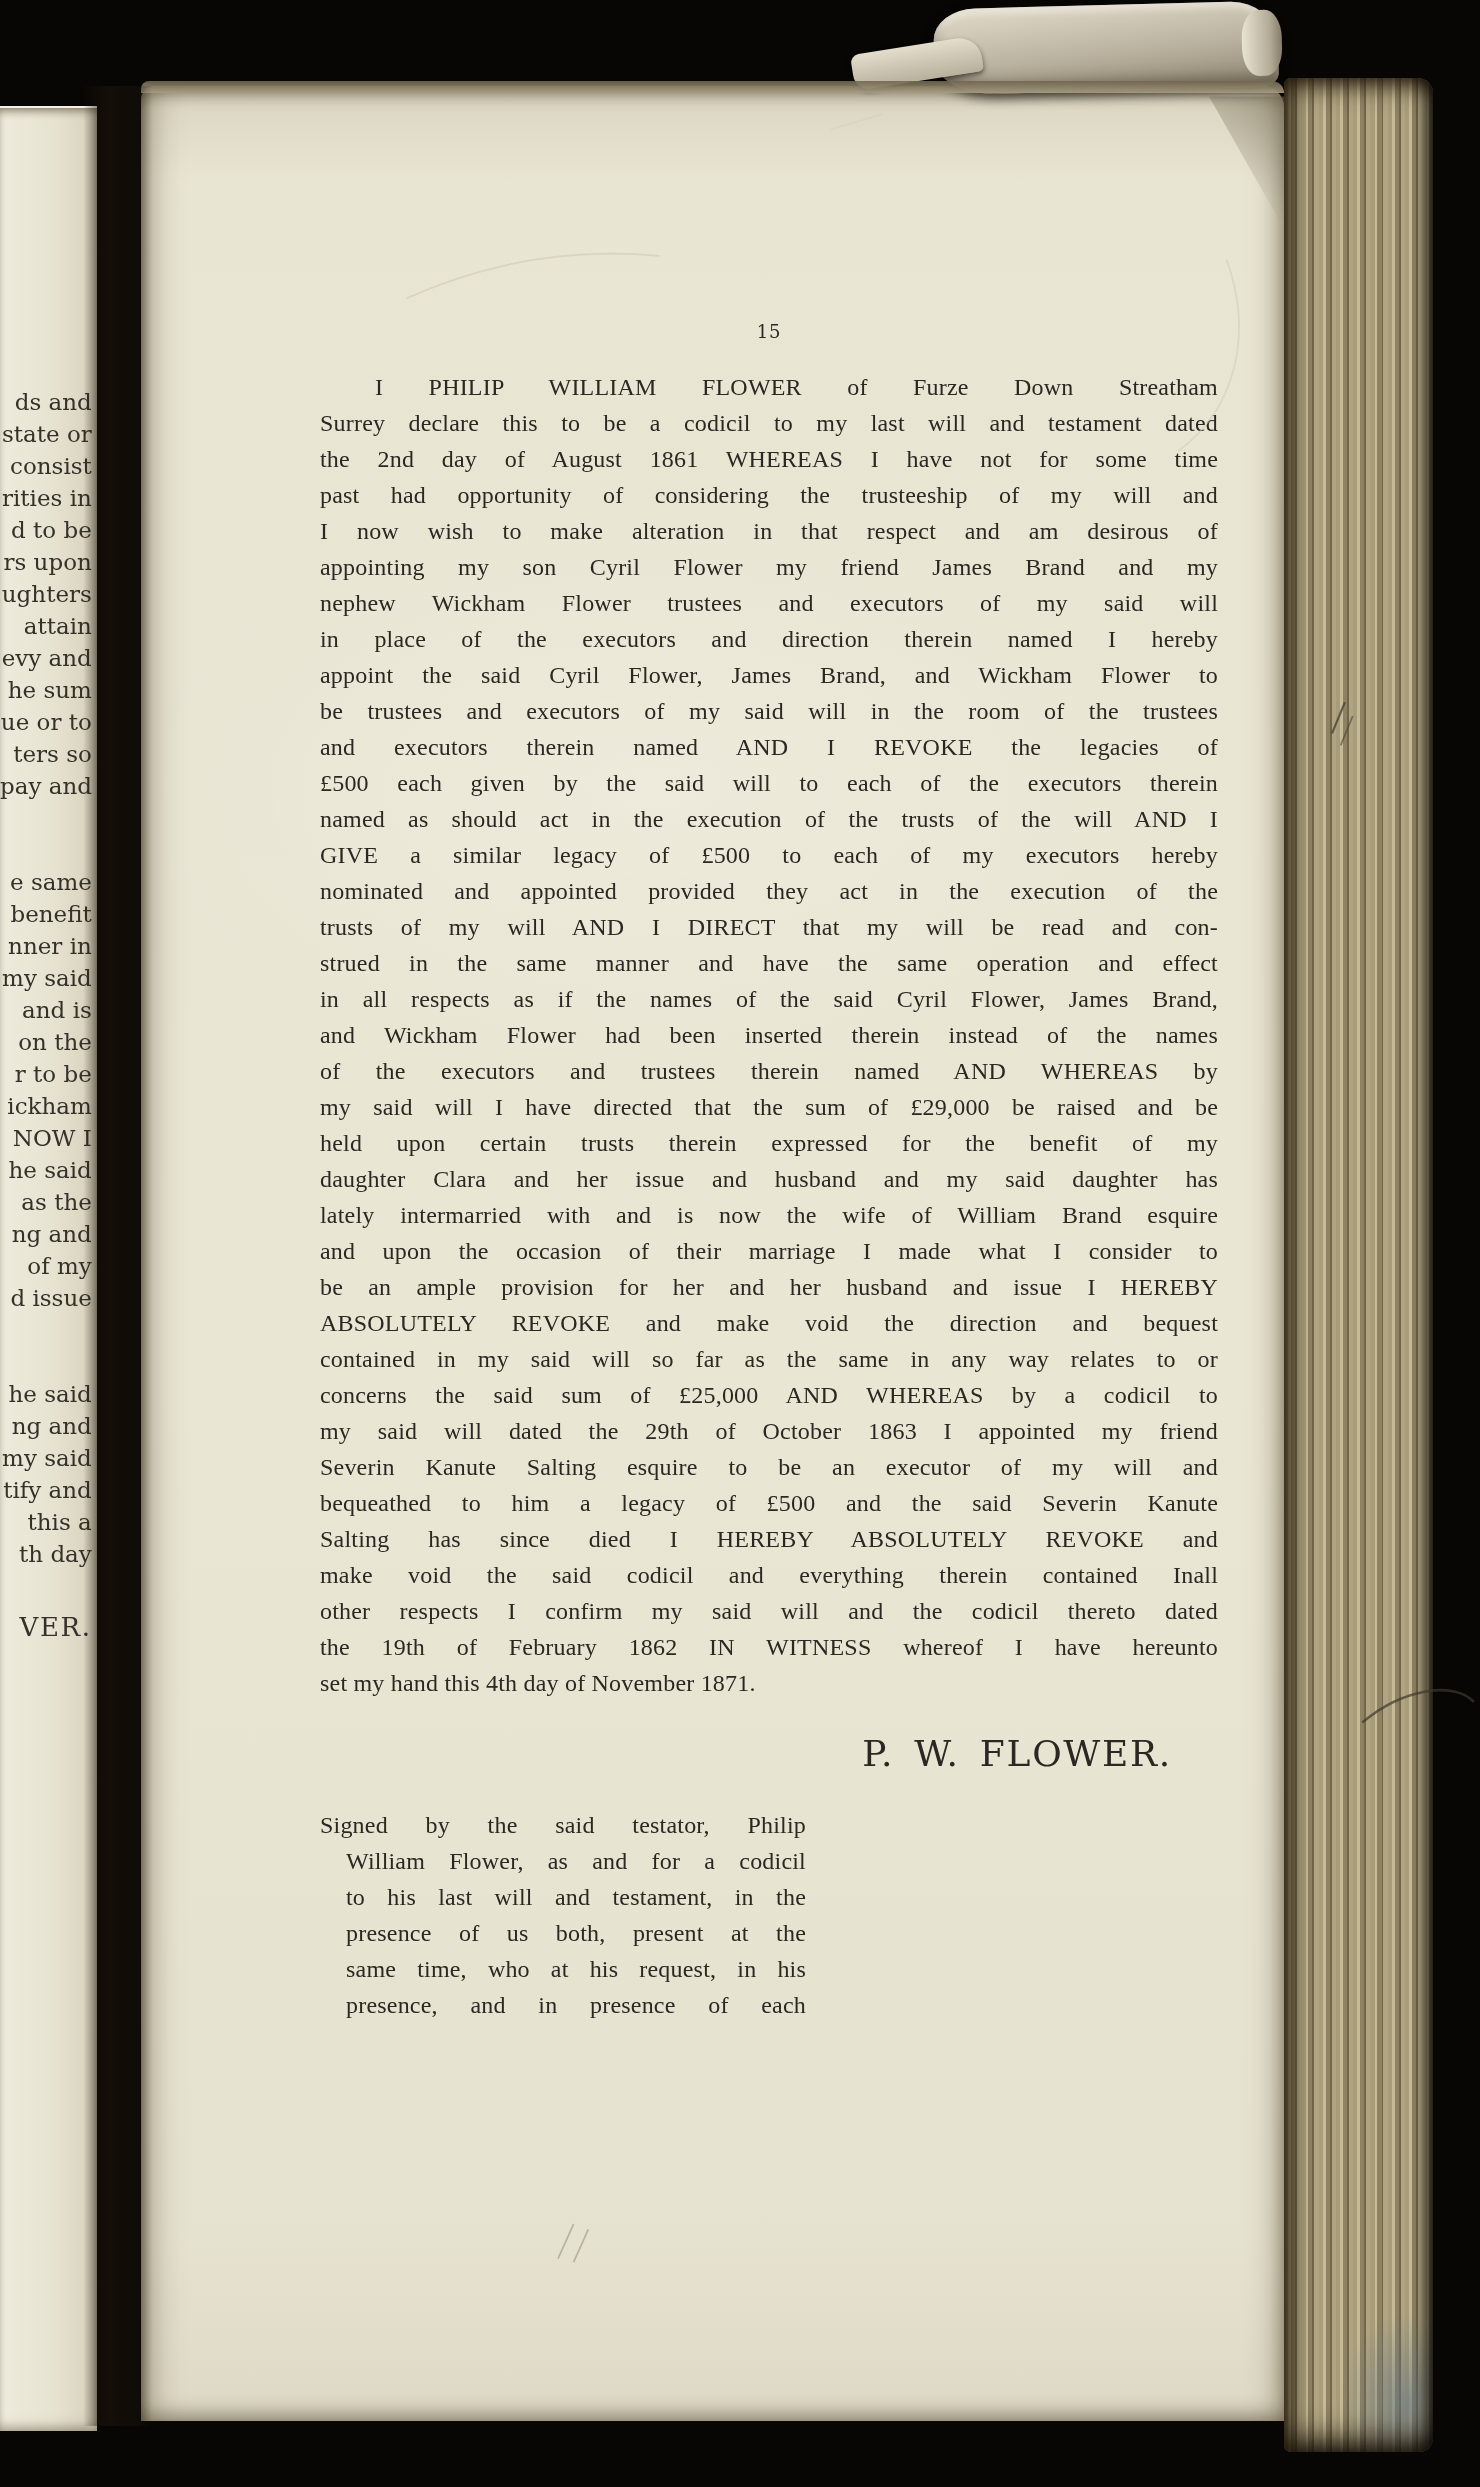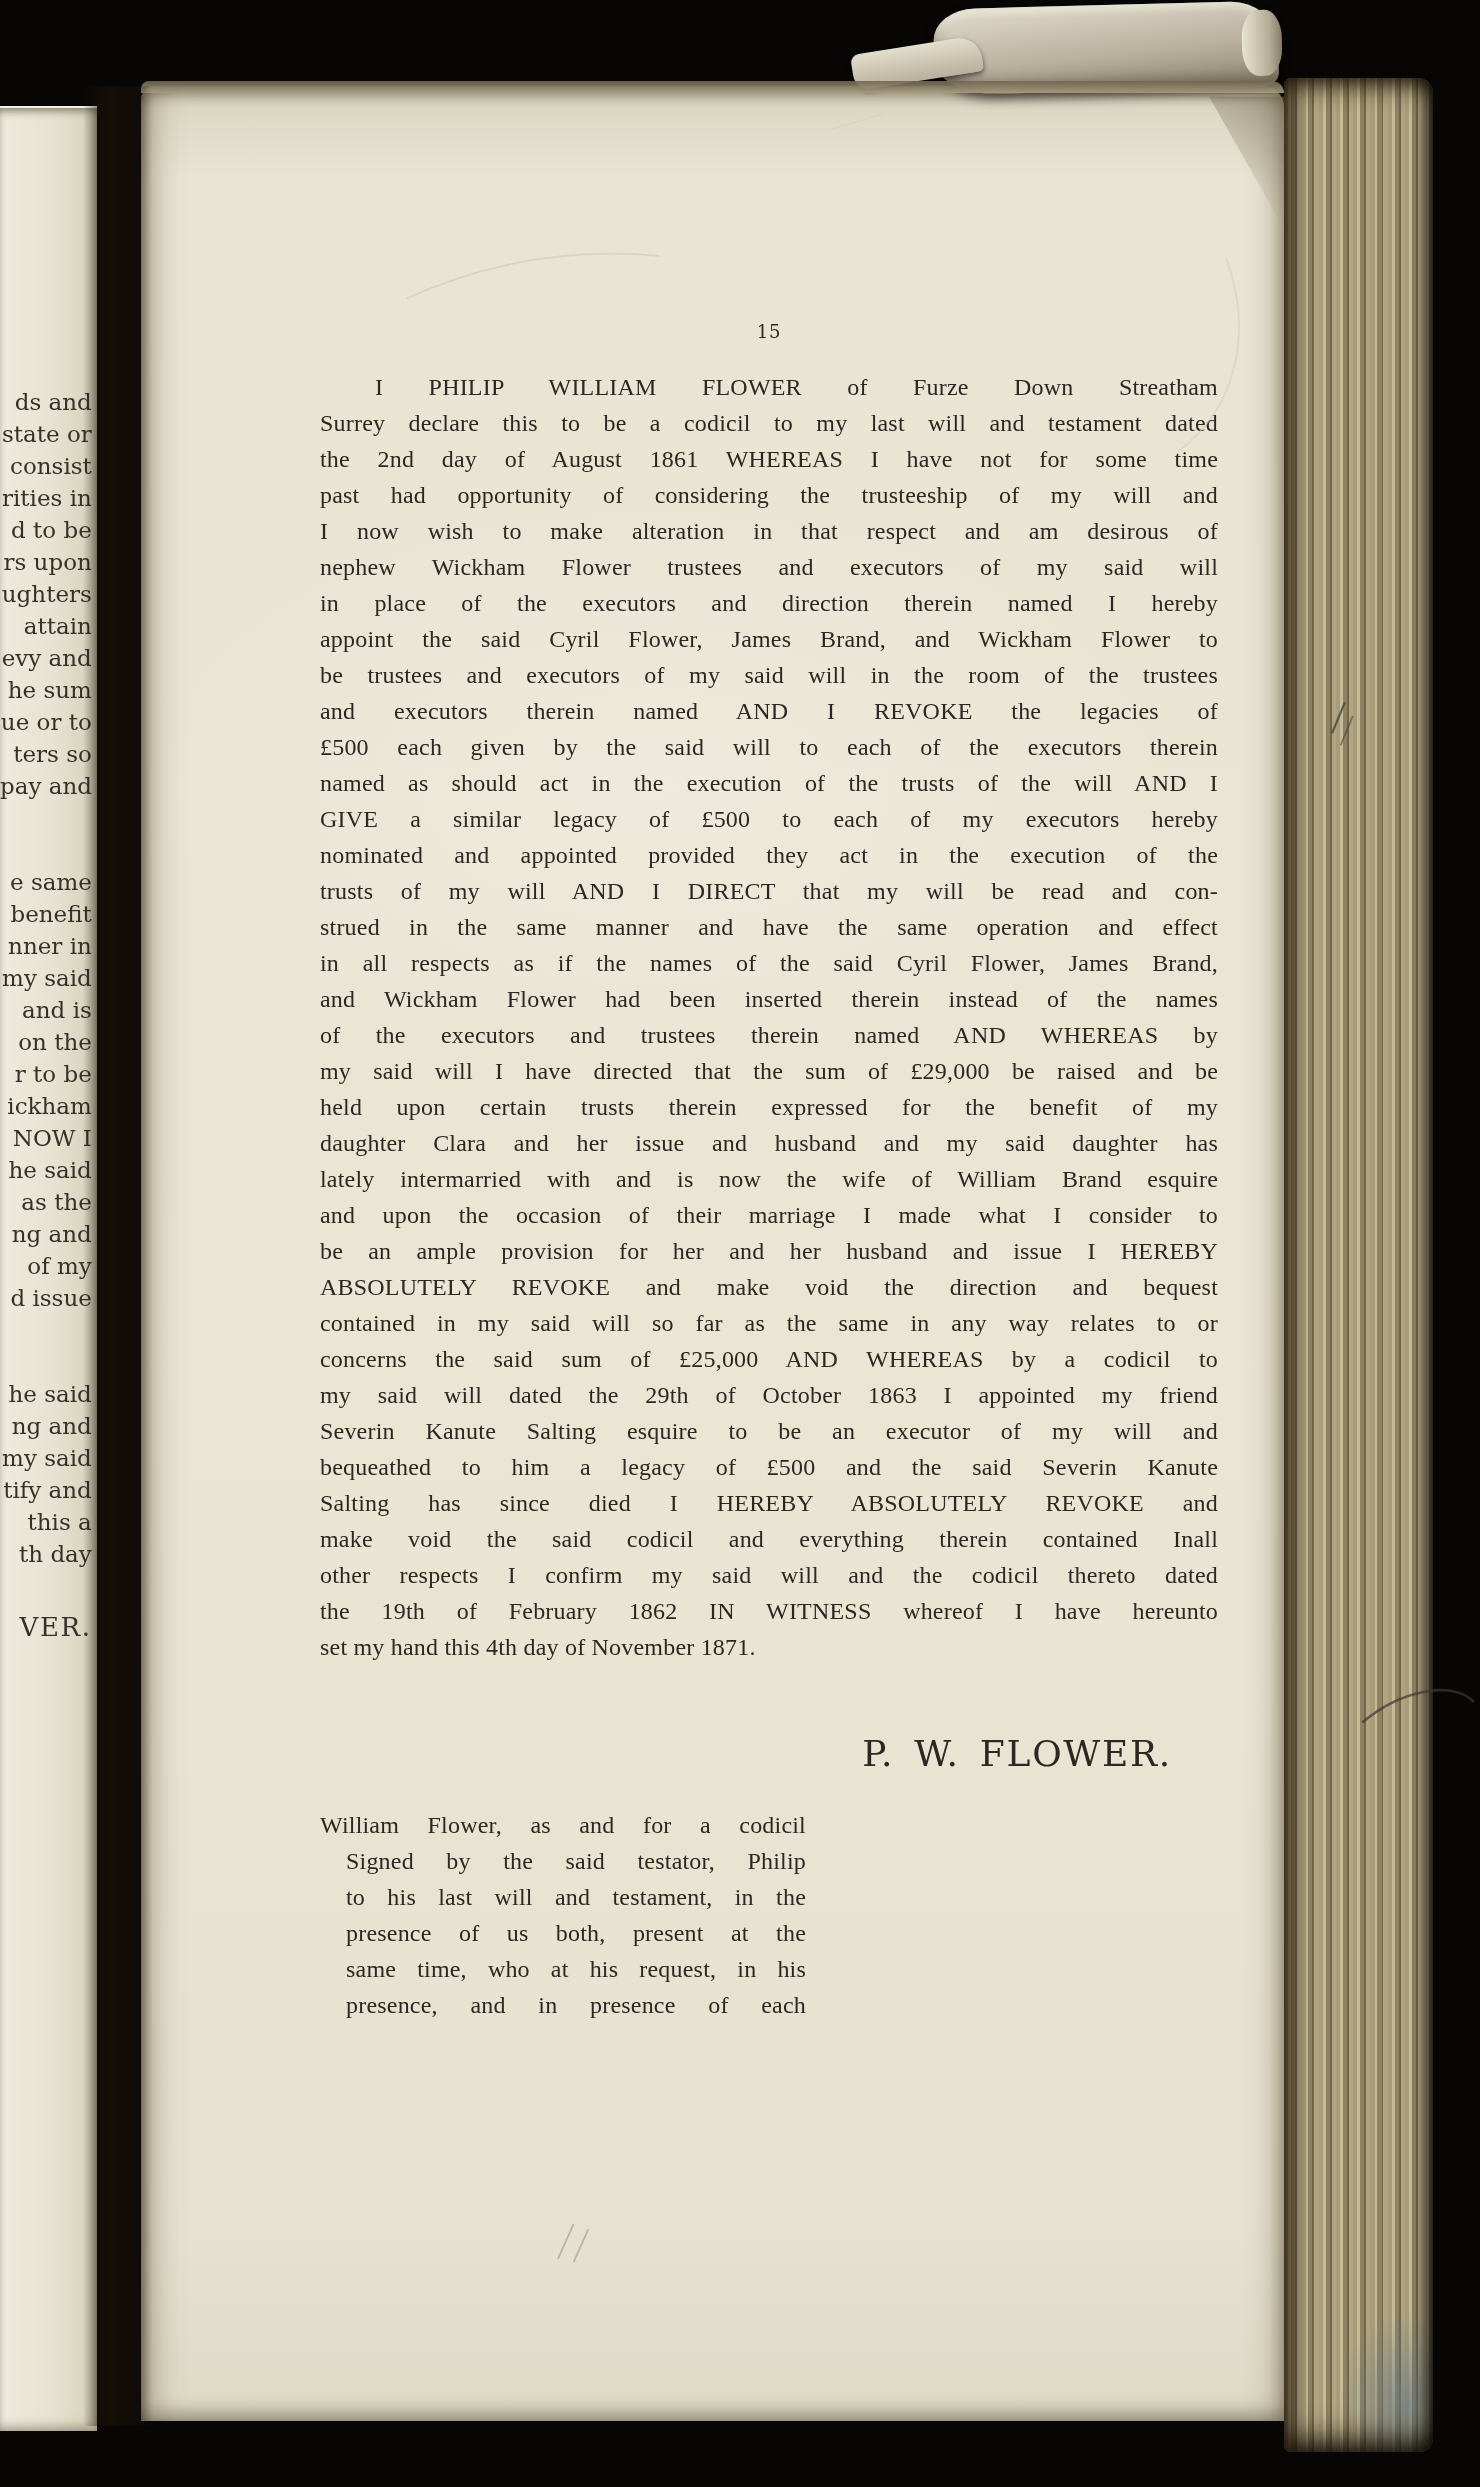--- a/index.html
+++ b/index.html
@@ -161,20 +161,21 @@
 
   <div class="page">
     <div class="page-num">15</div>
 
     <div class="body-block">
         <div class="bline">I PHILIP WILLIAM FLOWER of Furze Down Streatham</div>
         <div class="bline">Surrey declare this to be a codicil to my last will and testament dated</div>
         <div class="bline">the 2nd day of August 1861  WHEREAS I have not for some time</div>
         <div class="bline">past had opportunity of considering the trusteeship of my will and</div>
         <div class="bline">I now wish to make alteration in that respect and am desirous of</div>
+        <div class="bline">appointing my son Cyril Flower my friend James Brand and my</div>
         <div class="bline">nephew Wickham Flower trustees and executors of my said will</div>
         <div class="bline">in place of the executors and direction therein named  I hereby</div>
         <div class="bline">appoint the said Cyril Flower, James Brand, and Wickham Flower to</div>
         <div class="bline">be trustees and executors of my said will in the room of the trustees</div>
         <div class="bline">and executors therein named  AND I REVOKE the legacies of</div>
         <div class="bline">£500 each given by the said will to each of the executors therein</div>
         <div class="bline">named as should act in the execution of the trusts of the will  AND I</div>
         <div class="bline">GIVE a similar legacy of £500 to each of my executors hereby</div>
         <div class="bline">nominated and appointed provided they act in the execution of the</div>
         <div class="bline">trusts of my will  AND I DIRECT that my will be read and con-</div>
@@ -197,22 +198,22 @@
         <div class="bline">Salting has since died I HEREBY ABSOLUTELY REVOKE and</div>
         <div class="bline">make void the said codicil and everything therein contained  Inall</div>
         <div class="bline">other respects I confirm my said will and the codicil thereto dated</div>
         <div class="bline">the 19th of February 1862  IN WITNESS whereof I have hereunto</div>
         <div class="bline">set my hand this 4th day of November 1871.</div>
       </div>
 
     <div class="signature">P. W. FLOWER.</div>
 
     <div class="attest">
+        <div class="bline">Signed by the said testator, Philip</div>
         <div class="bline">William Flower, as and for a codicil</div>
-        <div class="bline">Signed by the said testator, Philip</div>
         <div class="bline">to his last will and testament, in the</div>
         <div class="bline">presence of us both, present at the</div>
         <div class="bline">same time, who at his request, in his</div>
         <div class="bline">presence, and in presence of each</div>
       </div>
 
     <div class="dogear"></div>
   </div>
 
   <div class="gutter"></div>

